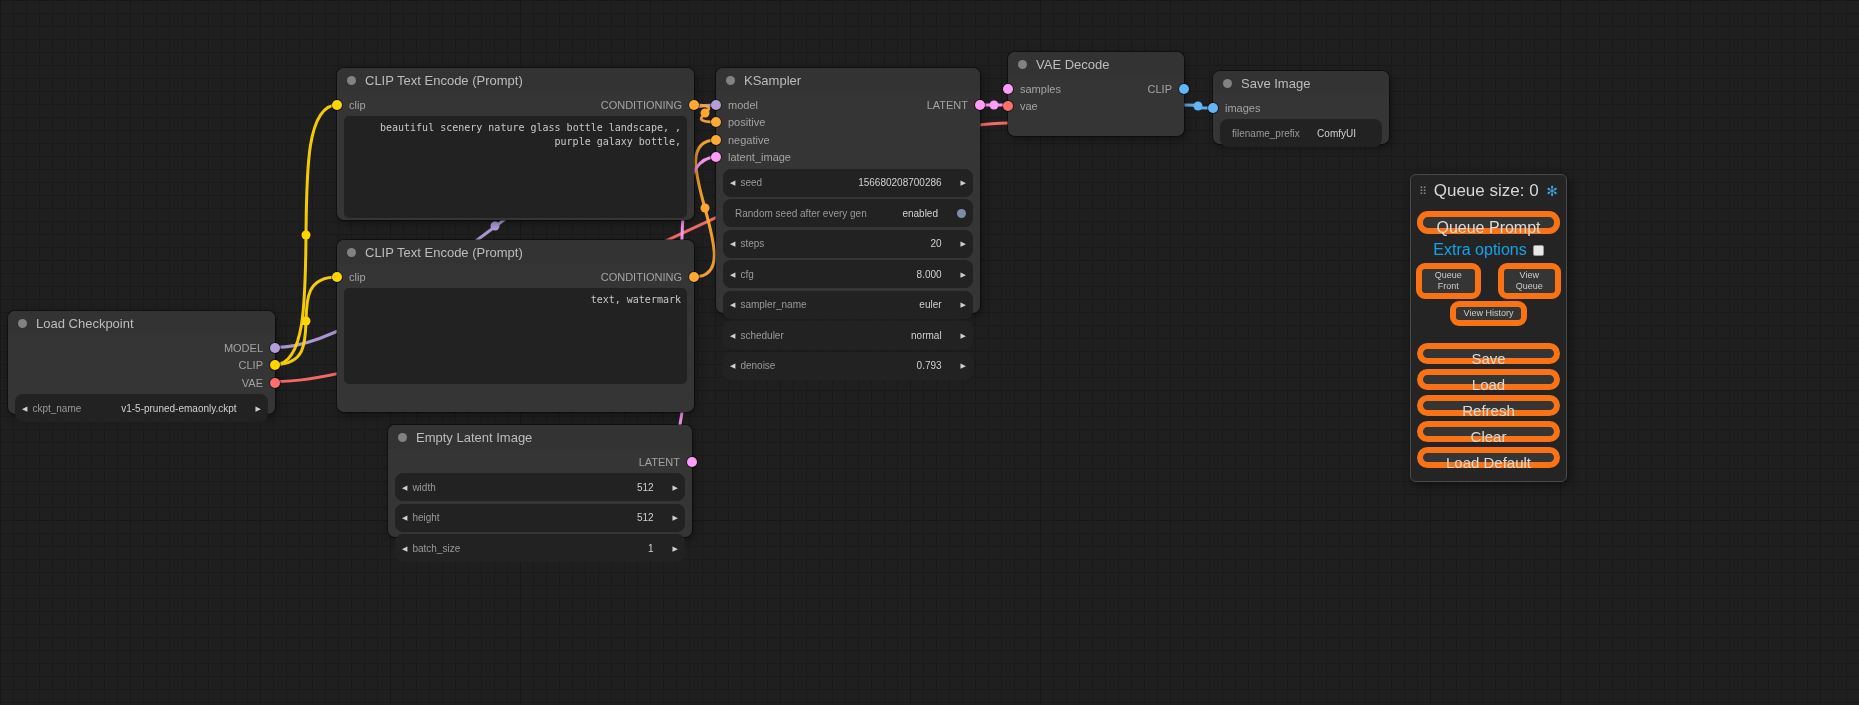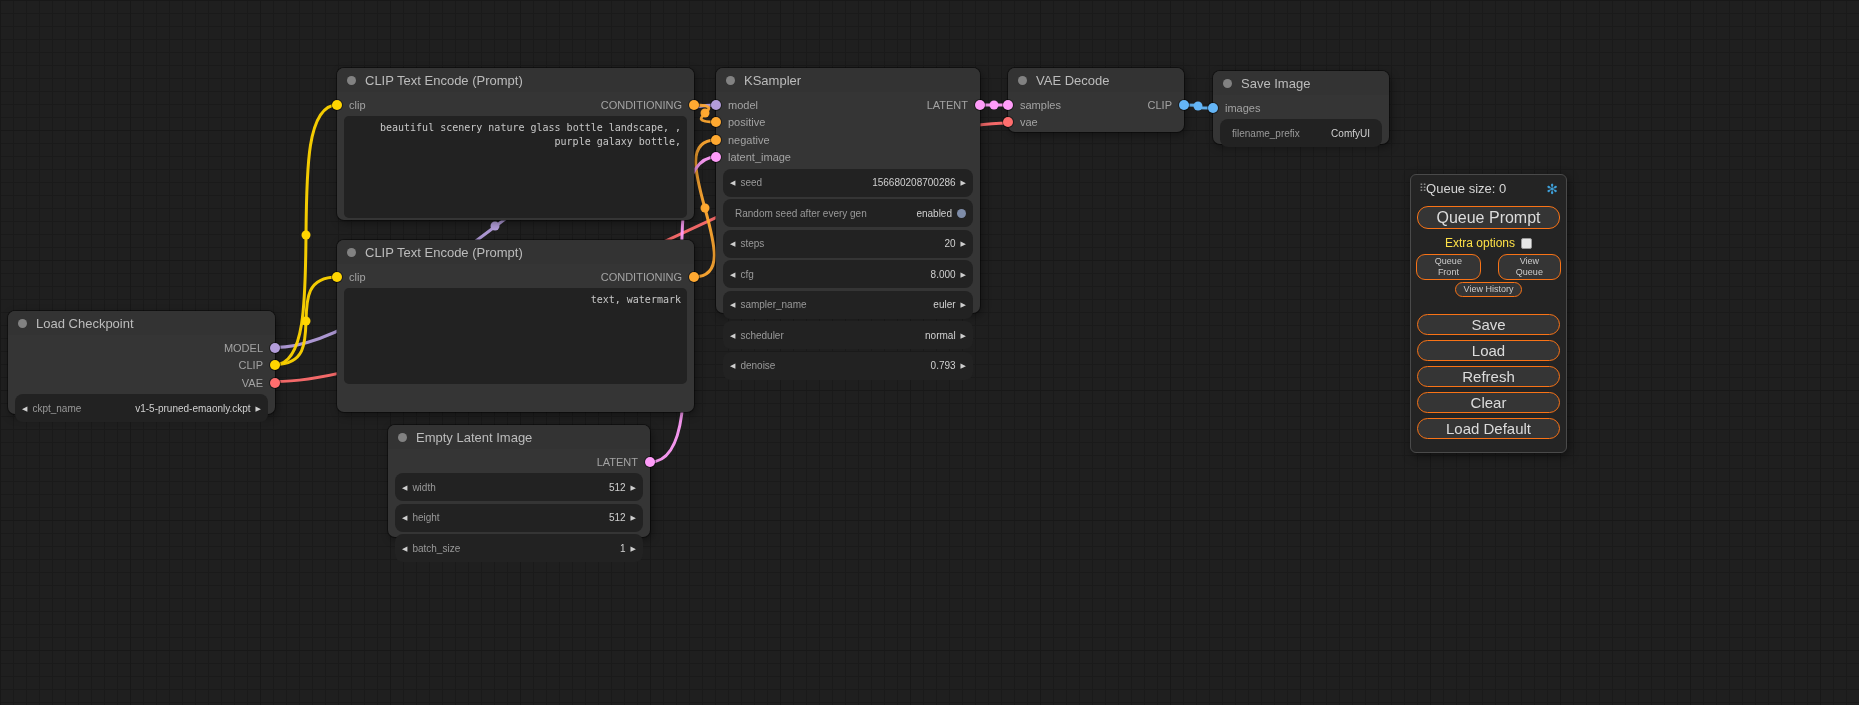--- a/index.html
+++ b/index.html
@@ -57,21 +57,21 @@
   .bg-model{background:var(--c-model);} .bg-clip{background:var(--c-clip);}
   .bg-vae{background:var(--c-vae);} .bg-conditioning{background:var(--c-conditioning);}
   .bg-latent{background:var(--c-latent);} .bg-image{background:var(--c-image);}
 
   .widget {
     height:15px; background:#222222; border-radius:8px;
     margin:2.5px 7px; display:flex; align-items:center;
     padding:14px 7px; font-size:10px; color:#999;
   }
   .wlabel { margin-left:5px; white-space:nowrap; }
-  .wvalue { margin-left:auto; margin-right:5px; color:#d0d0d0; white-space:nowrap; }
+  .wvalue { margin-left:auto; margin-right:19px; color:#d0d0d0; white-space:nowrap; }
   .warrow { color:#cfcfcf; font-size:7px; line-height:1; flex:0 0 auto; }
   .toggle-dot {
     width:9px; height:9px; border-radius:50%;
     background:var(--c-toggle); flex:0 0 auto;
   }
 
   .prompt-text {
     margin:2px 7px 0 7px; background:#222222; border-radius:5px;
     padding:5px 6px; font-family:"DejaVu Sans Mono", monospace;
     font-size:10px; line-height:1.4; color:#c8c8c8;
@@ -79,34 +79,34 @@
   }
 
   
   .queue-panel {
     position:absolute; left:1410px; top:174px; width:157px; z-index:3;
     background:#242424; border:1px solid #4a4a4a; border-radius:6px;
     padding:5px 5px 8px 5px; box-shadow:2px 3px 10px rgba(0,0,0,.5);
   }
   .qp-header { display:flex; align-items:center; padding:1px 3px 5px 3px; }
   .drag-handle { color:#8a8a8a; font-size:11px; letter-spacing:-1px; }
-  .qp-title { flex:1; font-size:13px; color:#d6d6d6; }
+  .qp-title { flex:1; text-align:center; font-size:17px; color:#d6d6d6; }
   .gear { color:var(--c-gear); font-size:14px; line-height:1; }
   .qp-btn {
-    display:block; background:#353535; border:1px solid #f97316;
+    display:block; background:#353535; border:6px solid #f97316;
     color:#dcdcdc; font-family:inherit; text-align:center; cursor:pointer;
   }
   .qp-btn.big {
     width:143px; margin:5px auto; height:21px;
     border-radius:11px; font-size:15px; line-height:19px;
   }
   .qp-btn.primary { height:23px; font-size:16px; line-height:21px; }
   .qp-extra {
     display:flex; align-items:center; justify-content:center; gap:6px;
-    color:#fde047; font-size:12px; margin:7px 0 4px 0;
+    color:#0ea5e9; font-size:16px; margin:7px 0 4px 0;
   }
   .checkbox {
     width:11px; height:11px; background:#e8e8e8;
     border:1px solid #9a9a9a; border-radius:2px;
   }
   .qp-row { display:flex; justify-content:center; gap:17px; margin:2px 0; }
   .qp-btn.small {
     display:inline-block; font-size:9px; padding:1px 8px;
     border-radius:9px; line-height:11px; color:#cccccc;
   }
@@ -191,21 +191,21 @@
       <div class="slot-row">
         <div class="slot-in">clip</div>
         <span class="dot in bg-clip"></span>
         <div class="slot-out">CONDITIONING</div>
         <span class="dot out bg-conditioning"></span>
       </div>
       <div class="prompt-text" style="height:96px">text, watermark</div>
     </div>
   </div>
 
-  <div class="node" style="left:388px;top:425px;width:262px;height:112px">
+  <div class="node" style="left:388px;top:425px;width:304px;height:112px">
     <div class="node-title">
       <span class="collapse-dot"></span>
       <span class="title-text">Empty Latent Image</span>
     </div>
     <div class="node-body">
       <div class="slot-row">
         <div class="slot-out">LATENT</div>
         <span class="dot out bg-latent"></span>
       </div>
       <div class="widget">
@@ -291,21 +291,21 @@
       </div>
       <div class="widget">
         <span class="warrow">◀</span>
         <span class="wlabel">denoise</span>
         <span class="wvalue">0.793</span>
         <span class="warrow">▶</span>
       </div>
     </div>
   </div>
 
-  <div class="node" style="left:1008px;top:68px;width:176px;height:64px">
+  <div class="node" style="left:1008px;top:52px;width:176px;height:84px">
     <div class="node-title">
       <span class="collapse-dot"></span>
       <span class="title-text">VAE Decode</span>
     </div>
     <div class="node-body">
       <div class="slot-row">
         <div class="slot-in">samples</div>
         <span class="dot in bg-latent"></span>
         <div class="slot-out">CLIP</div>
         <span class="dot out bg-image"></span>

